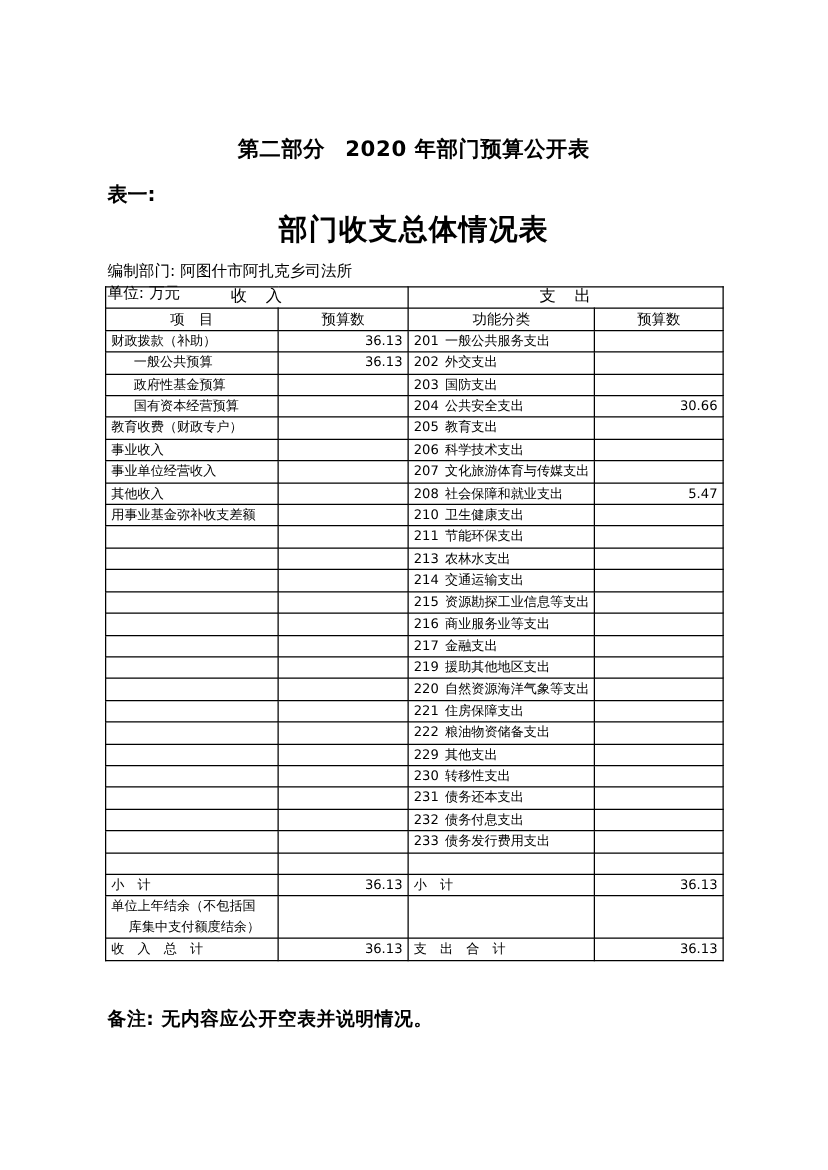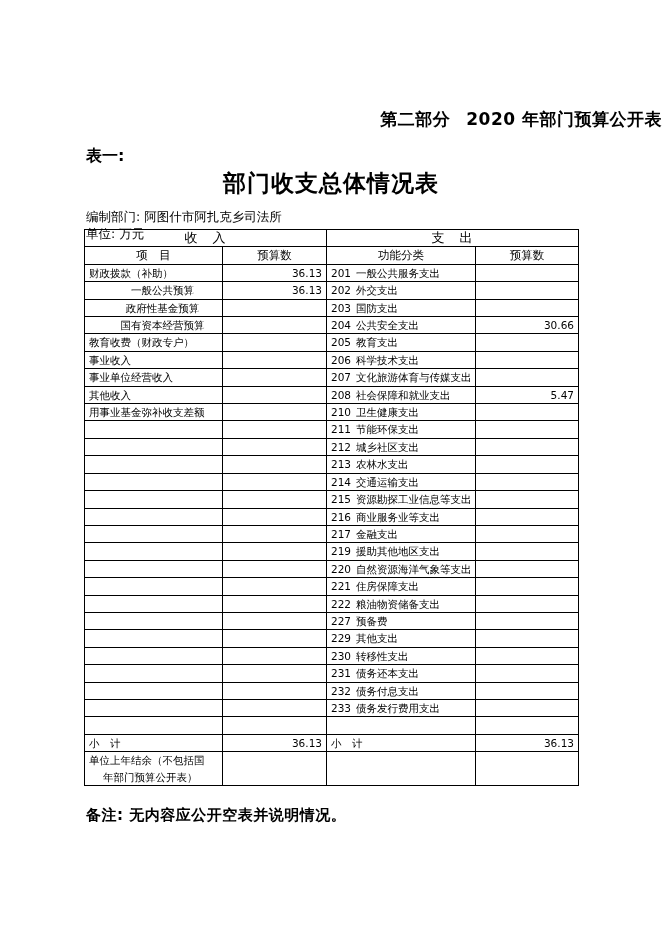--- a/index.html
+++ b/index.html
@@ -21,21 +21,21 @@
     left: 0; top: 0;
     width: 662px;
     height: 936px;
   }
 
   
   .part-title {
     position: absolute;
     left: 0; top: 108px;
     width: 662px;
-    text-align: right;
+    text-align: center;
     font-size: 17px;
     font-weight: bold;
     letter-spacing: 0.5px;
   }
   .part-title .gap { display: inline-block; width: 16px; }
 
   .table-label {
     position: absolute;
     left: 86px; top: 146px;
     font-size: 16px;
@@ -104,21 +104,21 @@
 
   .hdr-col {
     text-align: center;
     font-weight: bold;
     font-size: 11.5px;
     height: 18px;
     line-height: 18px;
   }
 
   .cell-item      { text-align: left; }
-  .cell-item.ind  { padding-left: 22px; text-align: center; }
+  .cell-item.ind  { padding-left: 22px; }
   .cell-num       { text-align: right; padding-right: 6px; }
   .cell-func      { text-align: left; }
   .cell-func .code { display: inline-block; min-width: 20px; }
   .cell-func .nm   { margin-left: 5px; }
 
   .row-subtotal .lbl,
   .row-total .lbl {
     text-align: left;
     letter-spacing: 0;
   }
@@ -236,26 +236,20 @@
         </tr>
         <tr>
           <td class="cell-item"></td>
           <td class="cell-num"></td>
           <td class="cell-func"><span class="code">211</span><span class="nm">节能环保支出</span></td>
           <td class="cell-num"></td>
         </tr>
         <tr>
           <td class="cell-item"></td>
           <td class="cell-num"></td>
-          <td class="cell-func"><span class="code">212</span><span class="nm">城乡社区支出</span></td>
-          <td class="cell-num"></td>
-        </tr>
-        <tr>
-          <td class="cell-item"></td>
-          <td class="cell-num"></td>
           <td class="cell-func"><span class="code">213</span><span class="nm">农林水支出</span></td>
           <td class="cell-num"></td>
         </tr>
         <tr>
           <td class="cell-item"></td>
           <td class="cell-num"></td>
           <td class="cell-func"><span class="code">214</span><span class="nm">交通运输支出</span></td>
           <td class="cell-num"></td>
         </tr>
         <tr>
@@ -291,26 +285,20 @@
         <tr>
           <td class="cell-item"></td>
           <td class="cell-num"></td>
           <td class="cell-func"><span class="code">221</span><span class="nm">住房保障支出</span></td>
           <td class="cell-num"></td>
         </tr>
         <tr>
           <td class="cell-item"></td>
           <td class="cell-num"></td>
           <td class="cell-func"><span class="code">222</span><span class="nm">粮油物资储备支出</span></td>
-          <td class="cell-num"></td>
-        </tr>
-        <tr>
-          <td class="cell-item"></td>
-          <td class="cell-num"></td>
-          <td class="cell-func"><span class="code">227</span><span class="nm">预备费</span></td>
           <td class="cell-num"></td>
         </tr>
         <tr>
           <td class="cell-item"></td>
           <td class="cell-num"></td>
           <td class="cell-func"><span class="code">229</span><span class="nm">其他支出</span></td>
           <td class="cell-num"></td>
         </tr>
         <tr>
           <td class="cell-item"></td>
@@ -346,24 +334,30 @@
     <tfoot>
       <tr class="row-subtotal">
         <td class="cell-item lbl spread-2"><span>小　计</span></td>
         <td class="cell-num">36.13</td>
         <td class="cell-func lbl">小　计</td>
         <td class="cell-num">36.13</td>
       </tr>
       <tr class="row-carryover">
         <td class="cell-carry">
           <span>单位上年结余（不包括国</span>
-          <span class="l2">年部门预算公开表）</span>
+          <span class="l2">库集中支付额度结余）</span>
         </td>
         <td class="cell-num tall"></td>
         <td class="cell-func tall"></td>
         <td class="cell-num tall"></td>
       </tr>
+      <tr class="row-total">
+        <td class="cell-item lbl">收　入　总　计</td>
+        <td class="cell-num">36.13</td>
+        <td class="cell-func lbl">支　出　合　计</td>
+        <td class="cell-num">36.13</td>
+      </tr>
     </tfoot>
   </table>
 
   <div class="note">备注: 无内容应公开空表并说明情况。</div>
 
 </div>
 
 </body></html>

